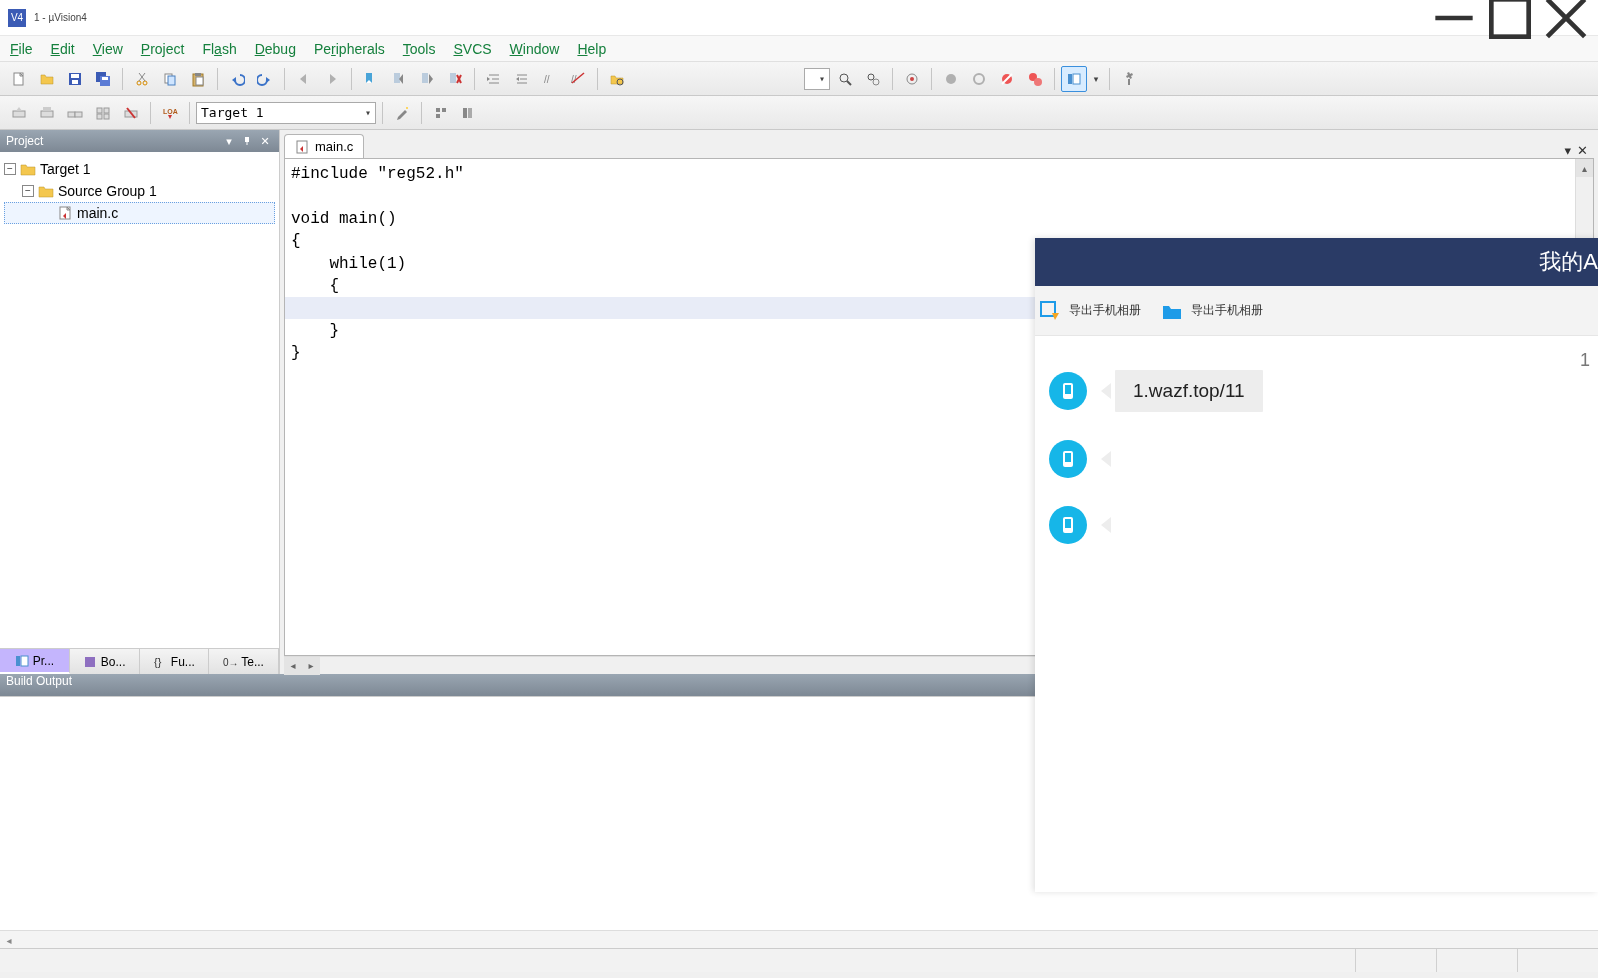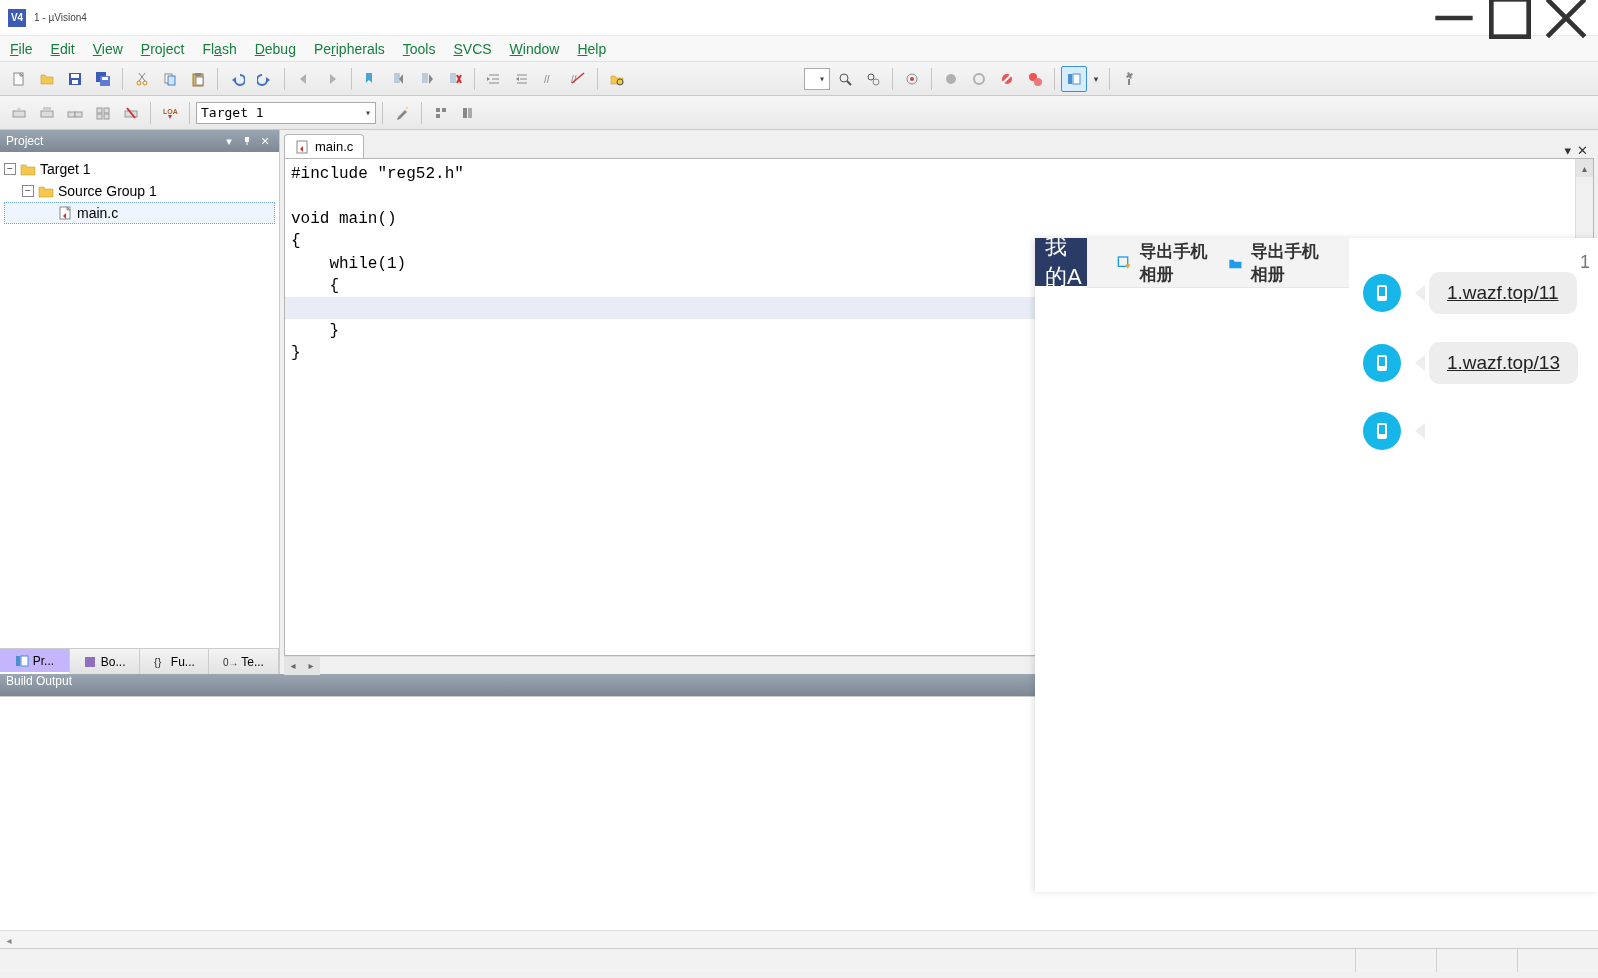--- a/index.html
+++ b/index.html
@@ -24,21 +24,21 @@
 }
 .titlebar .app-icon {
   width: 18px; height: 18px;
   background: #3b5bb5;
   margin: 0 8px 0 4px;
   display: inline-flex;
   align-items: center;
   justify-content: center;
   color: #fff;
   font-size: 10px;
-  font-weight: bold;
+  font-weight: normal;
 }
 .titlebar .title-text { color: #444; font-size: 10px; }
 .titlebar .window-controls { margin-left: auto; display: flex; }
 .titlebar .wc-btn {
   width: 56px; height: 36px;
   display: flex; align-items: center; justify-content: center;
   font-size: 14px; color: #555;
 }
 
 
@@ -217,55 +217,54 @@
 
 
 .overlay{
   position:absolute;
   right:0;
   top:238px;
   width:563px;
   height:654px;
   background:#fff;
   box-shadow:-2px 0 6px rgba(0,0,0,0.12);
-  display:flex; flex-direction:row;
+  display:flex; flex-direction:column;
   border-top-left-radius:2px;
 }
 .ov-title{
   height:48px;
   background:#2a3b66;
   color:#fff;
   font-size:22px;
   display:flex;align-items:center;justify-content:flex-end;
   padding:0 0 0 10px;
   overflow:hidden;
 }
 .ov-toolbar{
   height:50px;
   background:#f3f3f3;
   border-bottom:1px solid #e6e6e6;
   display:flex; align-items:center;
-  padding:0 30px;
+  padding:0 4px;
   gap:20px;
-  font-size:17px;
-  font-weight:bold;
+  font-size:12px;
 }
 .ov-toolbar .ov-btn{display:flex;align-items:center;gap:8px;color:#333;}
 .ov-toolbar svg{width:22px;height:22px;}
 .ov-body{
   flex:1;
   padding:34px 20px 10px 14px;
   position:relative;
 }
 .ov-timestamp{position:absolute;top:14px;right:8px;font-size:18px;color:#777;}
 .msg-row{display:flex;align-items:center;gap:14px;margin-bottom:28px;}
 .msg-avatar{width:38px;height:38px;border-radius:50%;background:#16b6e8;display:flex;align-items:center;justify-content:center;}
 .msg-avatar svg{width:20px;height:20px;fill:#fff;}
 .msg-arrow{width:0;height:0;border-top:8px solid transparent;border-bottom:8px solid transparent;border-right:10px solid #ededed;margin-right:-10px;}
-.msg-bubble{background:#ededed;border-radius:10px;padding:10px 18px;font-size:19px;color:#222;text-decoration:underline;}
+.msg-bubble{background:#ededed;border-radius:1px;padding:10px 18px;font-size:19px;color:#222;}
 
 
 .folder-svg{fill:#f4c74e;stroke:#b8902a;stroke-width:0.5;}
 .file-svg{fill:#fff;stroke:#888;stroke-width:1;}
 </style>
 </head>
 <body>
 
 <div class="titlebar">
   <div class="app-icon">V4</div>
@@ -726,21 +725,20 @@
           <div class="msg-bubble">1.wazf.top/11</div>
         </div>
         <div class="msg-row">
           <div class="msg-avatar">
             <svg viewBox="0 0 20 20">
               <rect x="5" y="2" width="10" height="16" rx="2" fill="#fff"></rect>
               <rect x="7" y="4" width="6" height="9" fill="#16b6e8"></rect>
             </svg>
           </div>
           <div class="msg-arrow"></div>
-          <div class="msg-bubble">1.wazf.top/13</div>
         </div>
         <div class="msg-row">
           <div class="msg-avatar">
             <svg viewBox="0 0 20 20">
               <rect x="5" y="2" width="10" height="16" rx="2" fill="#fff"></rect>
               <rect x="7" y="4" width="6" height="9" fill="#16b6e8"></rect>
             </svg>
           </div>
           <div class="msg-arrow"></div>
         </div>

